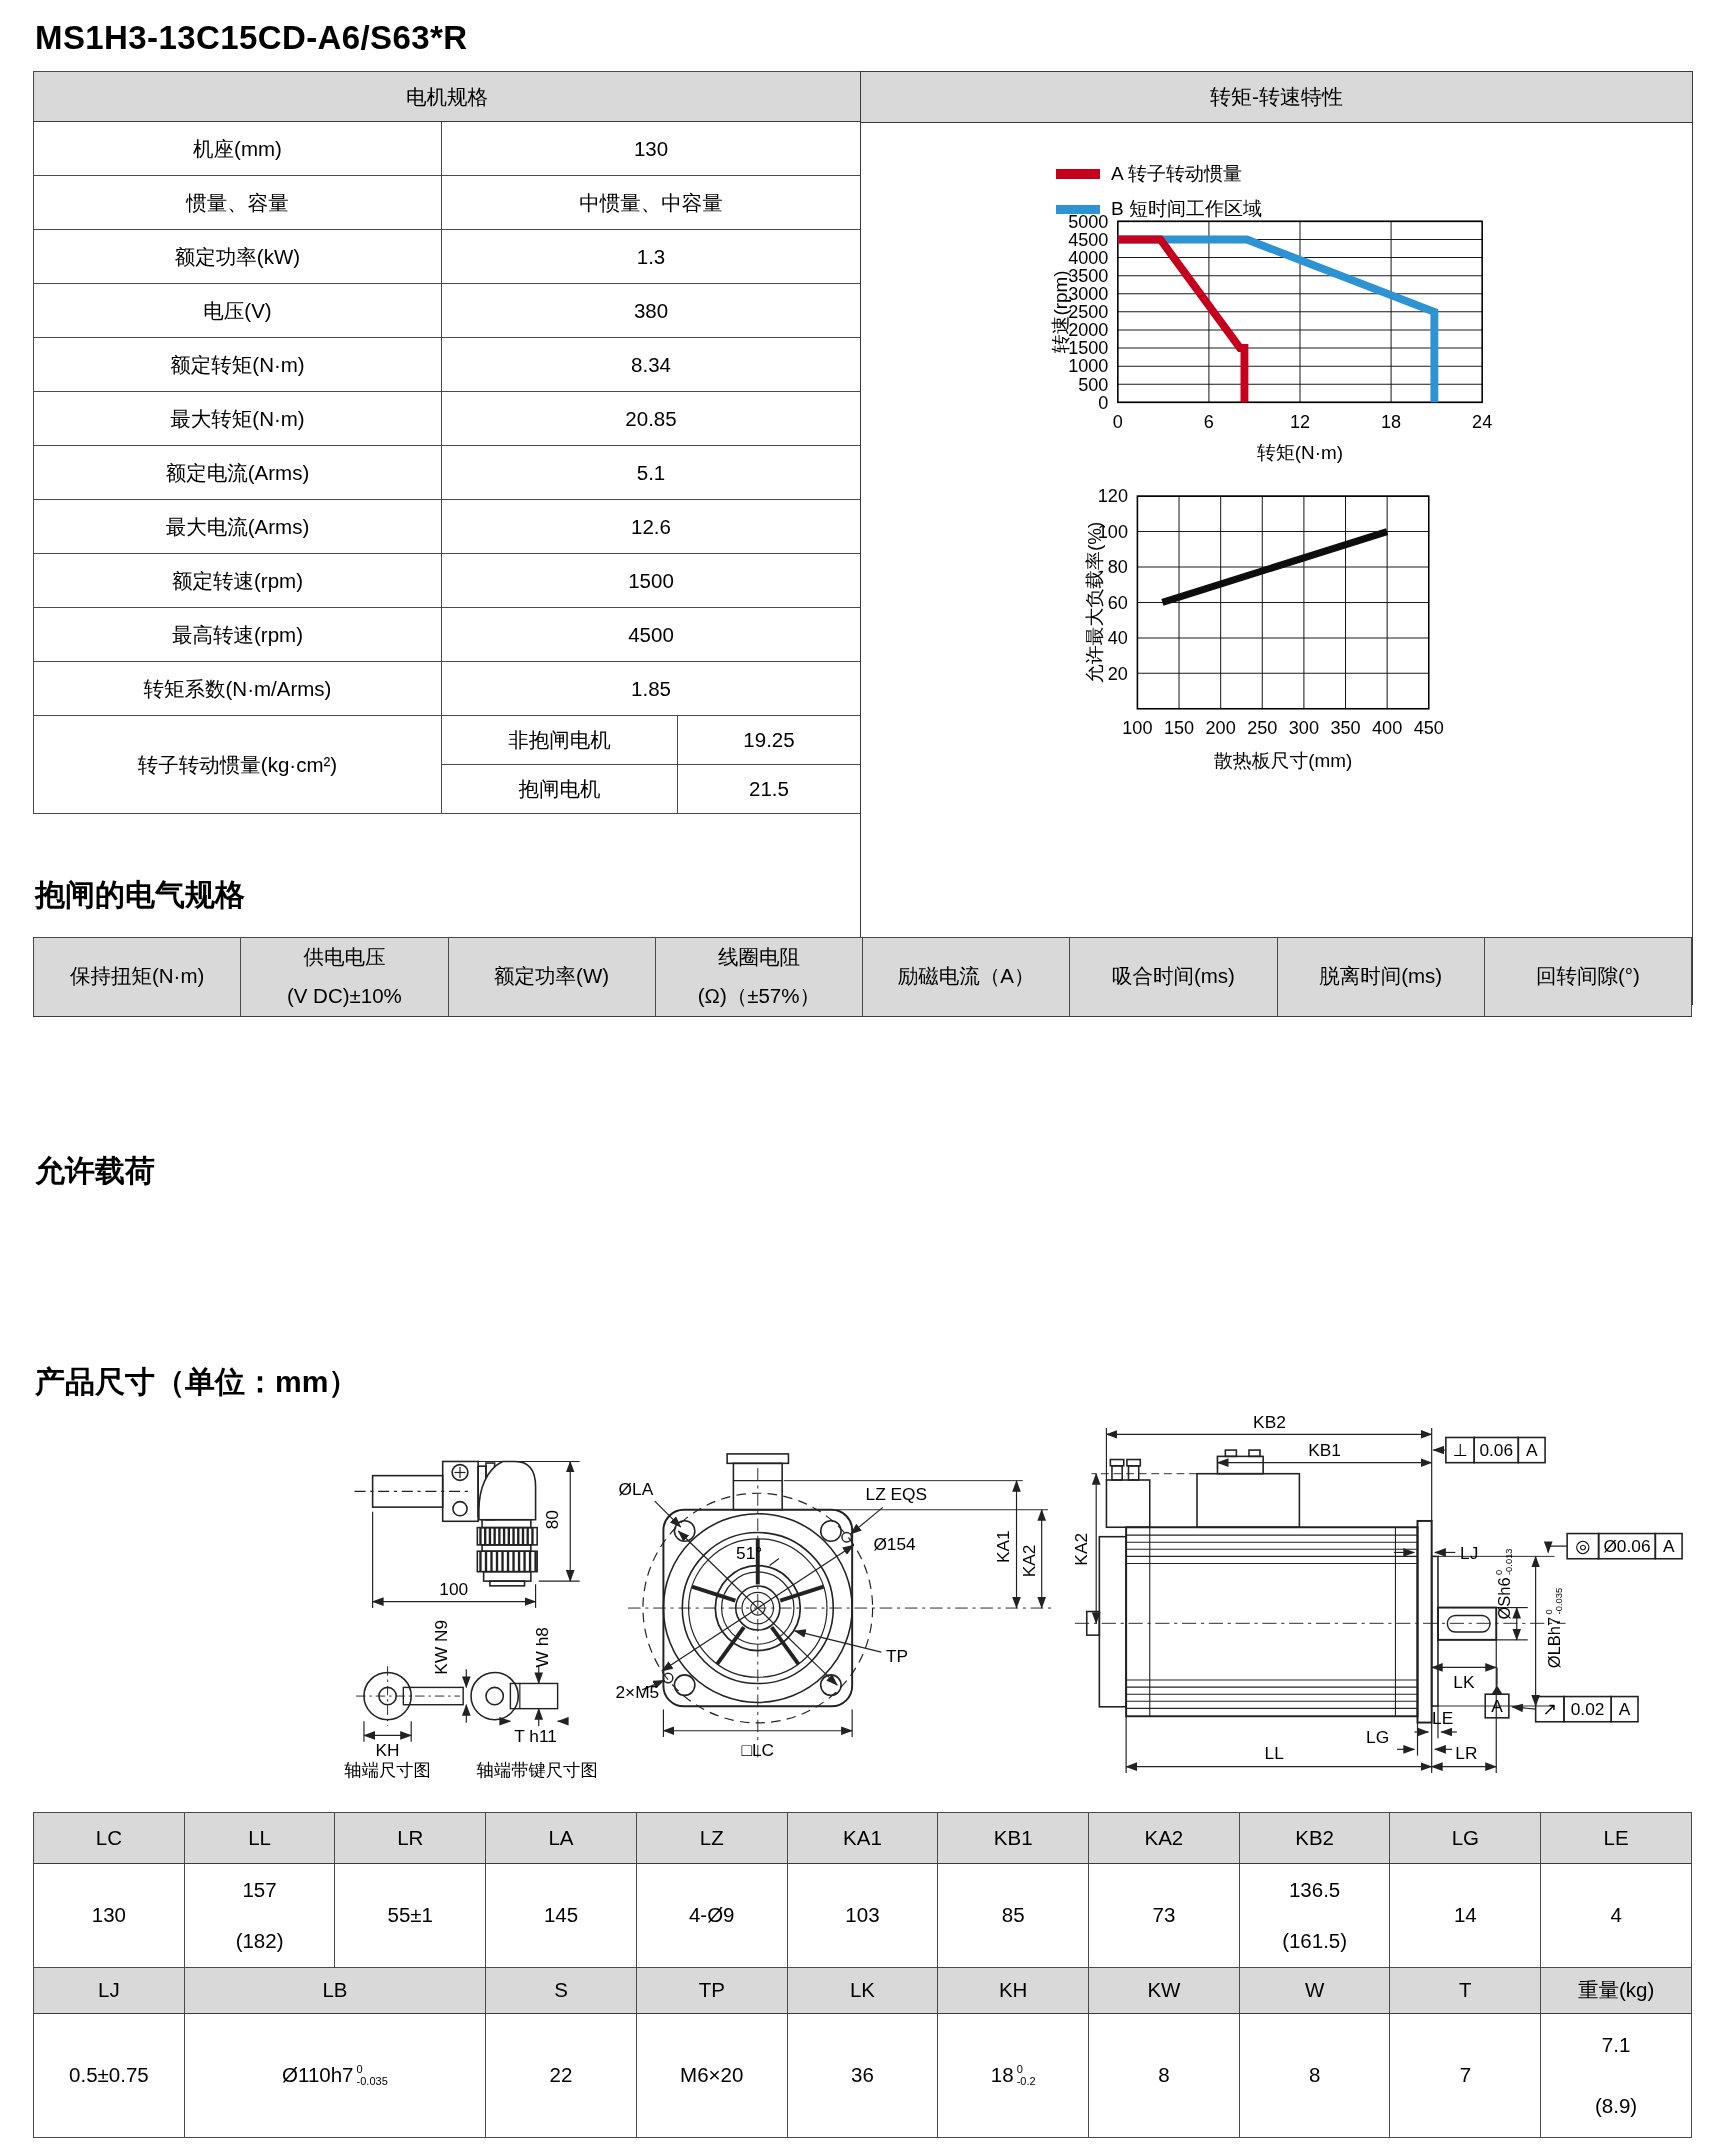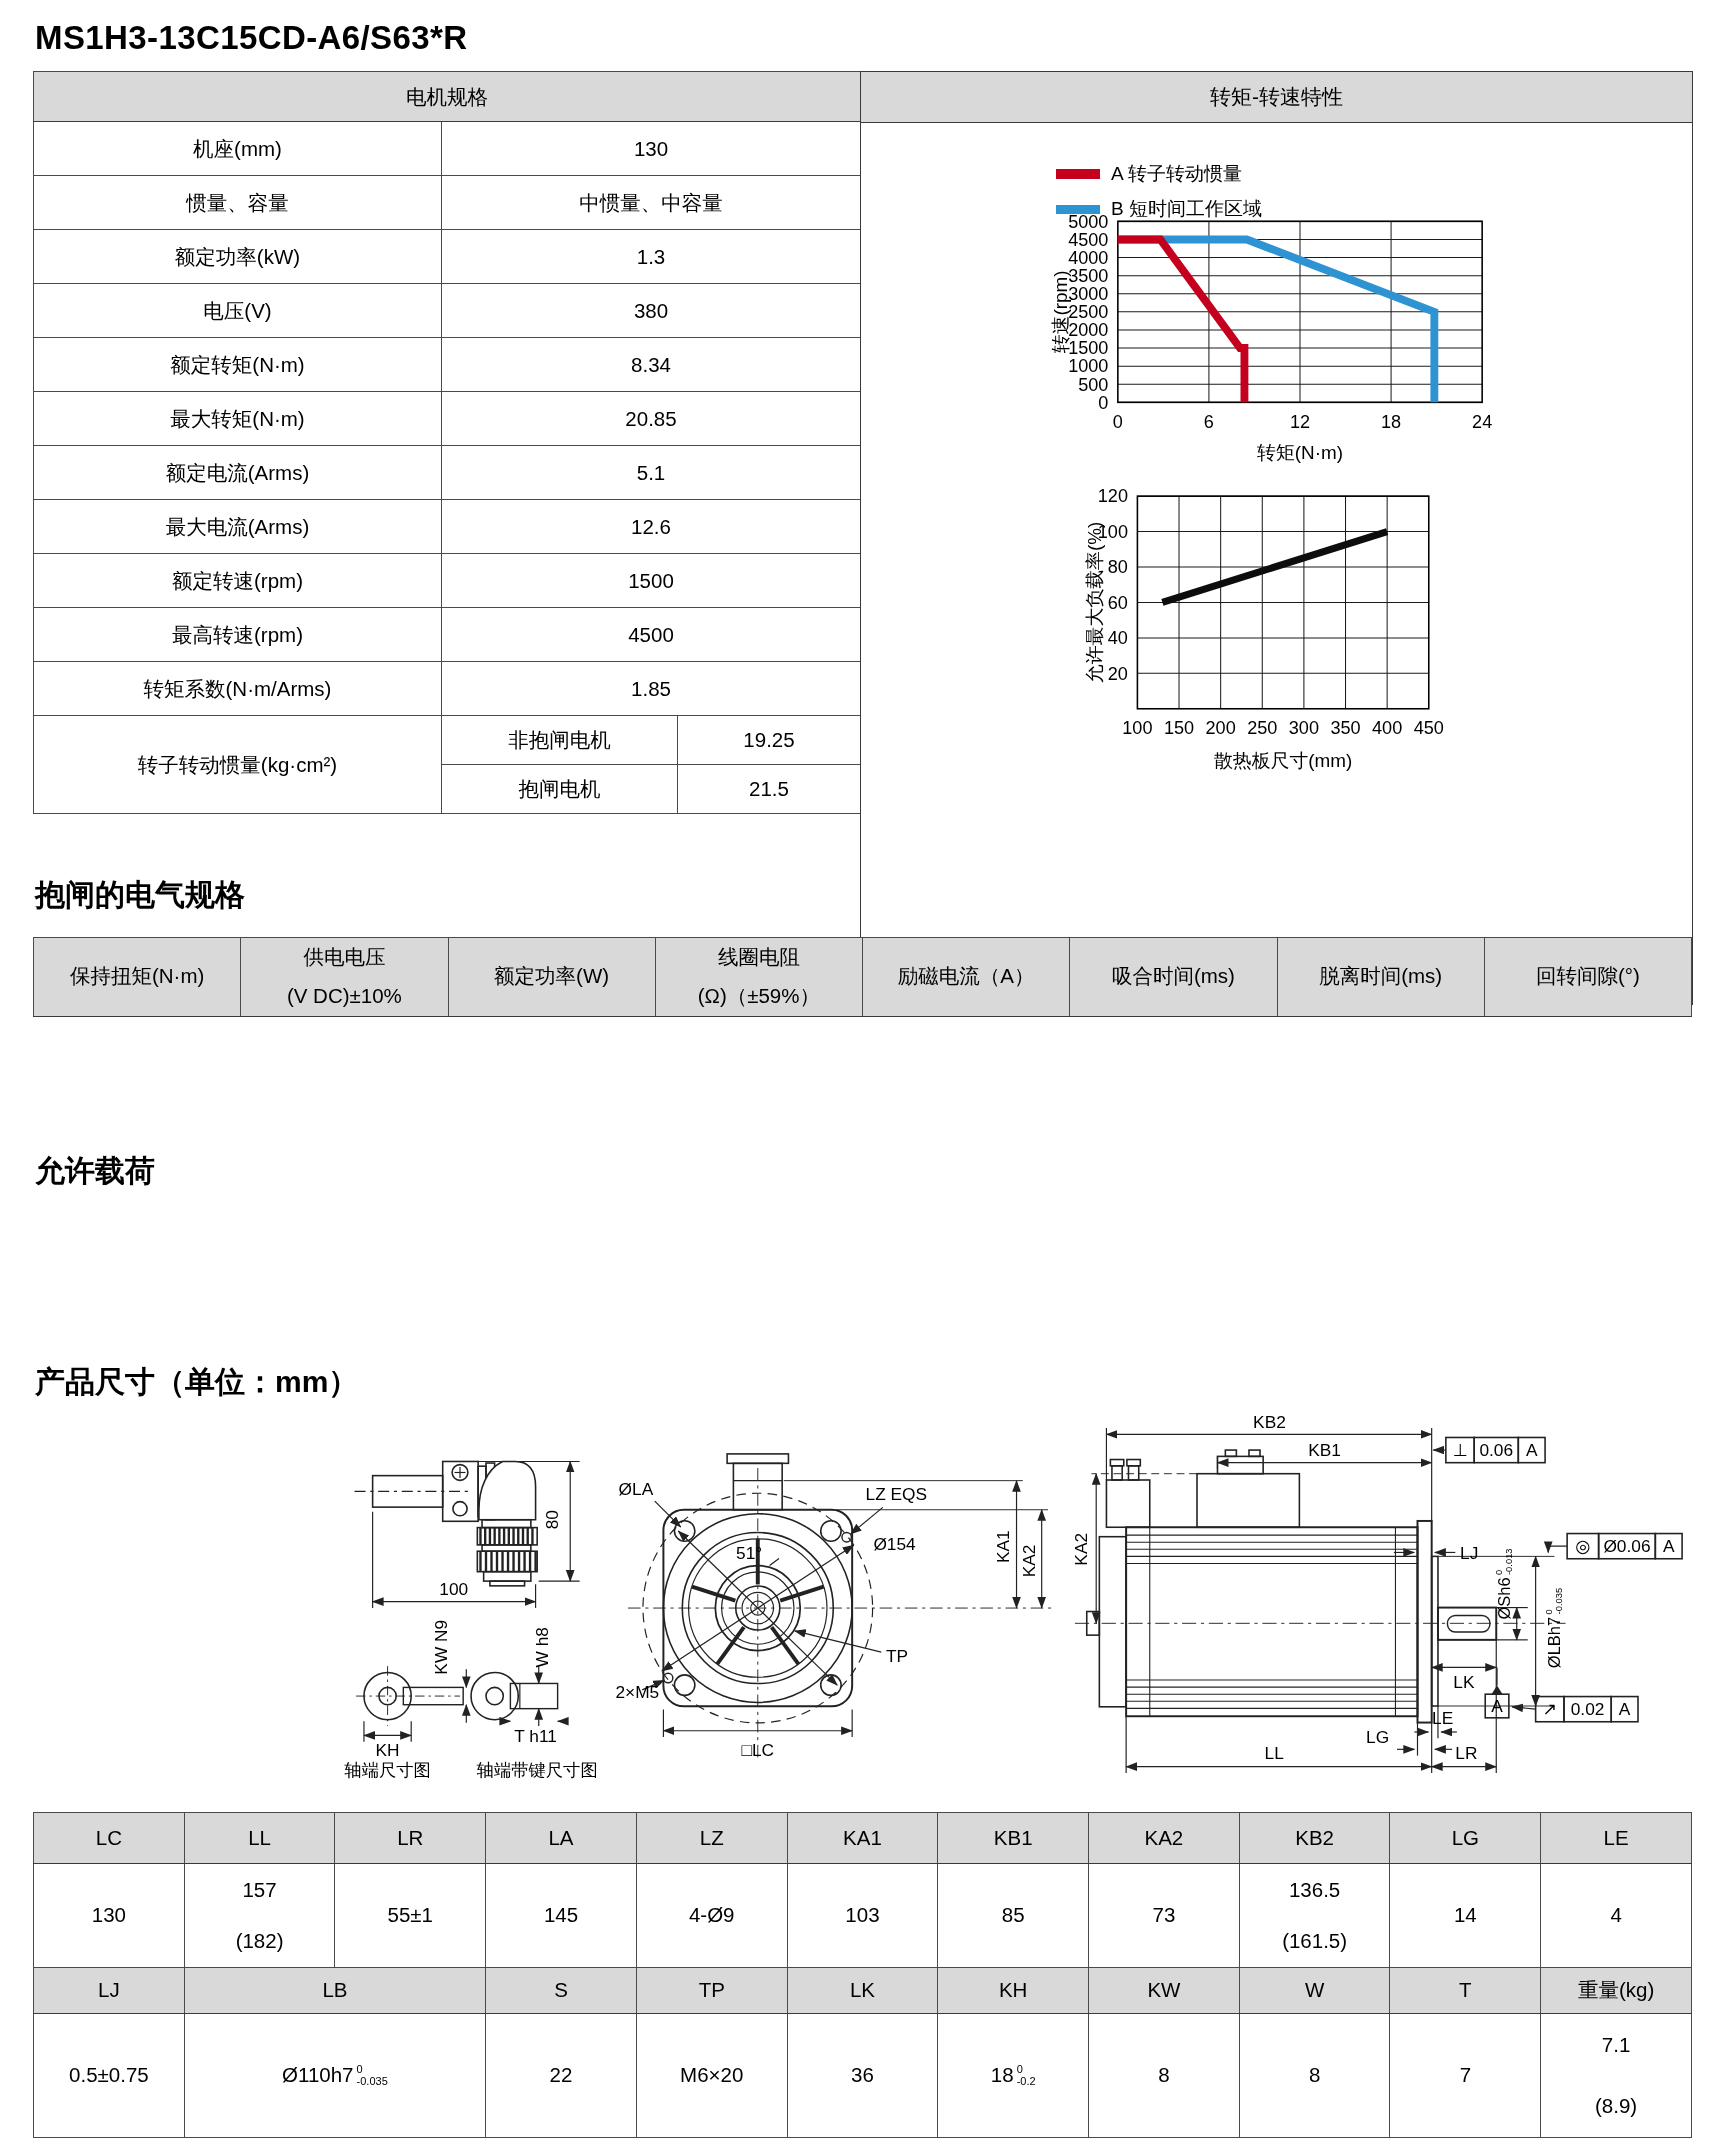--- a/index.html
+++ b/index.html
@@ -193,21 +193,21 @@
 
   <div class="h2" style="left:35px;top:875px">抱闸的电气规格</div>
   <table class="tbl" style="left:33px;top:937px;width:1659px">
     <tbody>
         <tr style="height:72px">
       <th class="pre" style="line-height:1.9">保持扭矩(N·m)</th>
       <th class="pre" style="line-height:1.9">供电电压
 (V DC)±10%</th>
       <th class="pre" style="line-height:1.9">额定功率(W)</th>
       <th class="pre" style="line-height:1.9">线圈电阻
-(Ω)（±59%）</th>
+(Ω)（±57%）</th>
       <th class="pre" style="line-height:1.9">励磁电流（A）</th>
       <th class="pre" style="line-height:1.9">吸合时间(ms)</th>
       <th class="pre" style="line-height:1.9">脱离时间(ms)</th>
       <th class="pre" style="line-height:1.9">回转间隙(°)</th>
     </tr>
   </tbody>
     </table>
 
   <div class="h2" style="left:35px;top:1151px">允许载荷</div>
   <table class="tbl" style="left:33px;top:1211px;width:1659px">

